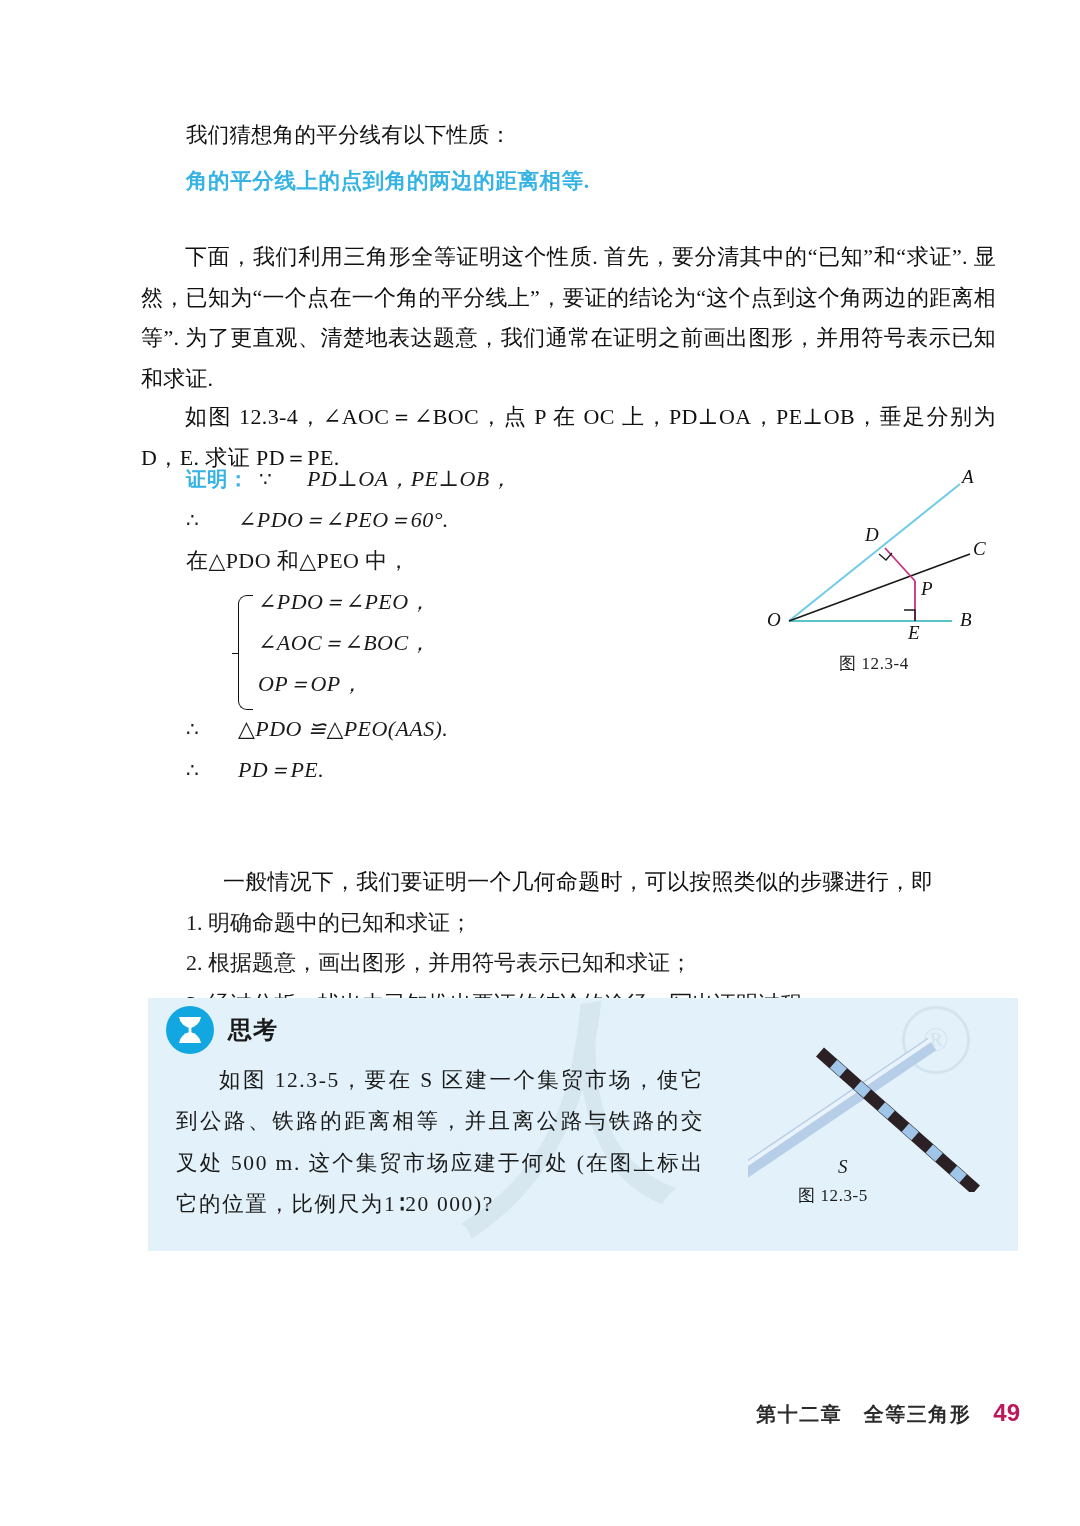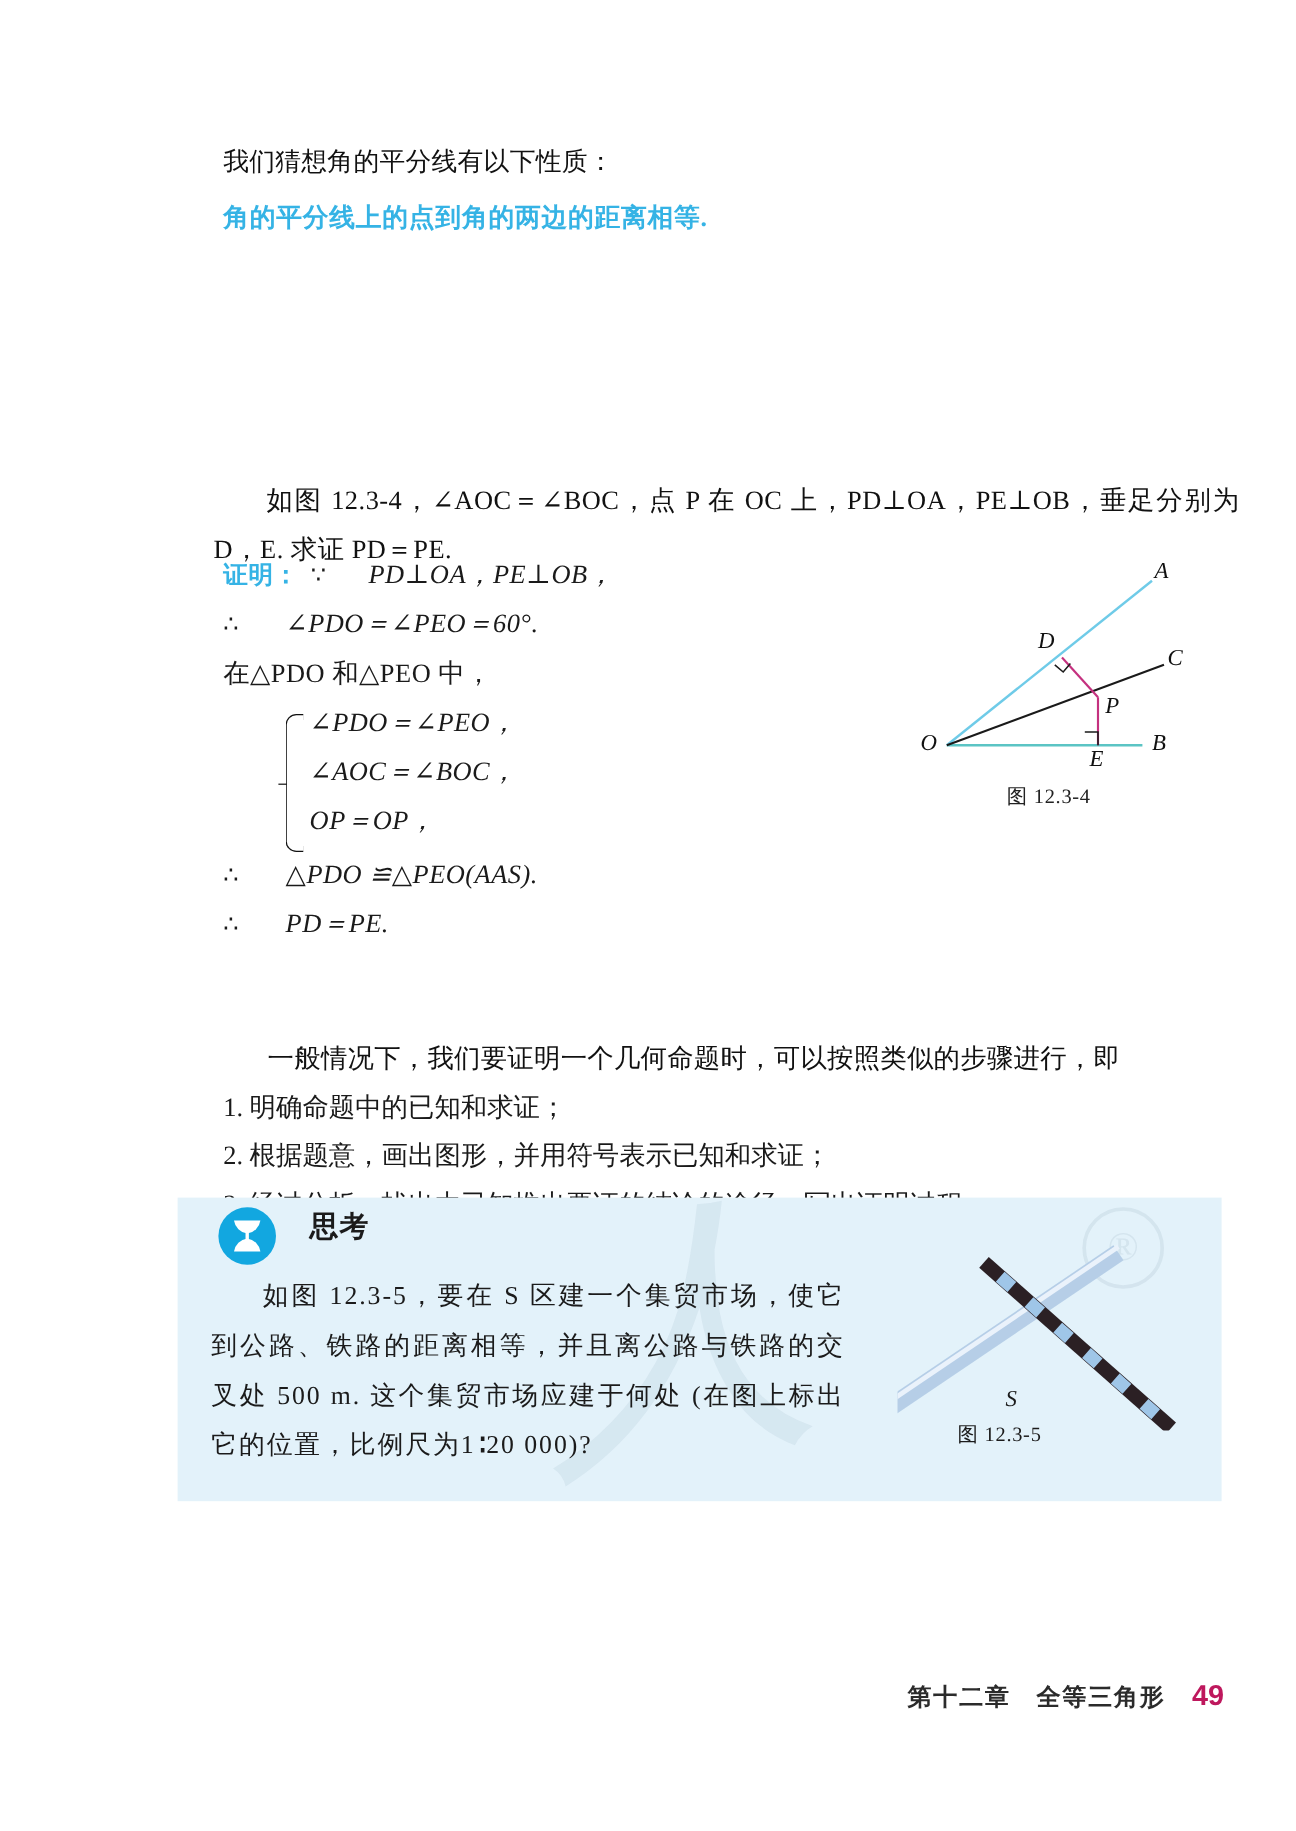--- a/index.html
+++ b/index.html
@@ -198,24 +198,25 @@
     font-size: 34px;
     font-family: "Liberation Serif", serif;
     display: flex;
     align-items: center;
     justify-content: center;
     opacity: .75;
   }
 
   .think-badge {
     position: absolute;
-    left: 34px;
+    left: 18px;
     top: 8px;
     display: flex;
-    gap: 28px;
+    align-items: center;
+    gap: 14px;
   }
   .think-icon {
     width: 48px;
     height: 48px;
     border-radius: 50%;
     background: #12a7e0;
     position: relative;
     flex: none;
   }
   .think-title {
@@ -289,22 +290,23 @@
 </style>
 </head>
 <body>
 
 <div class="page">
 
   <div class="txt lead" style="left:186px; top:118px; width:700px;">我们猜想角的平分线有以下性质：</div>
 
   <div class="txt prop" style="left:186px; top:164px; width:760px;">角的平分线上的点到角的两边的距离相等.</div>
 
-
-  <div class="txt body-para indent2 m" style="left:141px; top:397px; width:855px; font-style:normal;margin-left:37px;">如图 12.3-4，∠AOC＝∠BOC，点 P 在 OC 上，PD⊥OA，PE⊥OB，垂足分别为 D，E. 求证 PD＝PE.</div>
+  <div class="txt body-para indent2" style="left:141px; top:237px; width:855px;">下面，我们利用三角形全等证明这个性质. 首先，要分清其中的“已知”和“求证”. 显然，已知为“一个点在一个角的平分线上”，要证的结论为“这个点到这个角两边的距离相等”. 为了更直观、清楚地表达题意，我们通常在证明之前画出图形，并用符号表示已知和求证.</div>
+
+  <div class="txt body-para indent2 m" style="left:141px; top:397px; width:855px; font-style:normal;">如图 12.3-4，∠AOC＝∠BOC，点 P 在 OC 上，PD⊥OA，PE⊥OB，垂足分别为 D，E. 求证 PD＝PE.</div>
 
   <div class="proof">
 
     <div class="proof-row">
       <span class="proof-label">证明：</span>
       <span class="sym" style="margin-left:10px;">∵</span>
       <span class="m" style="margin-left:14px;">PD⊥OA，PE⊥OB，</span>
     </div>
 
     <div class="proof-row">

